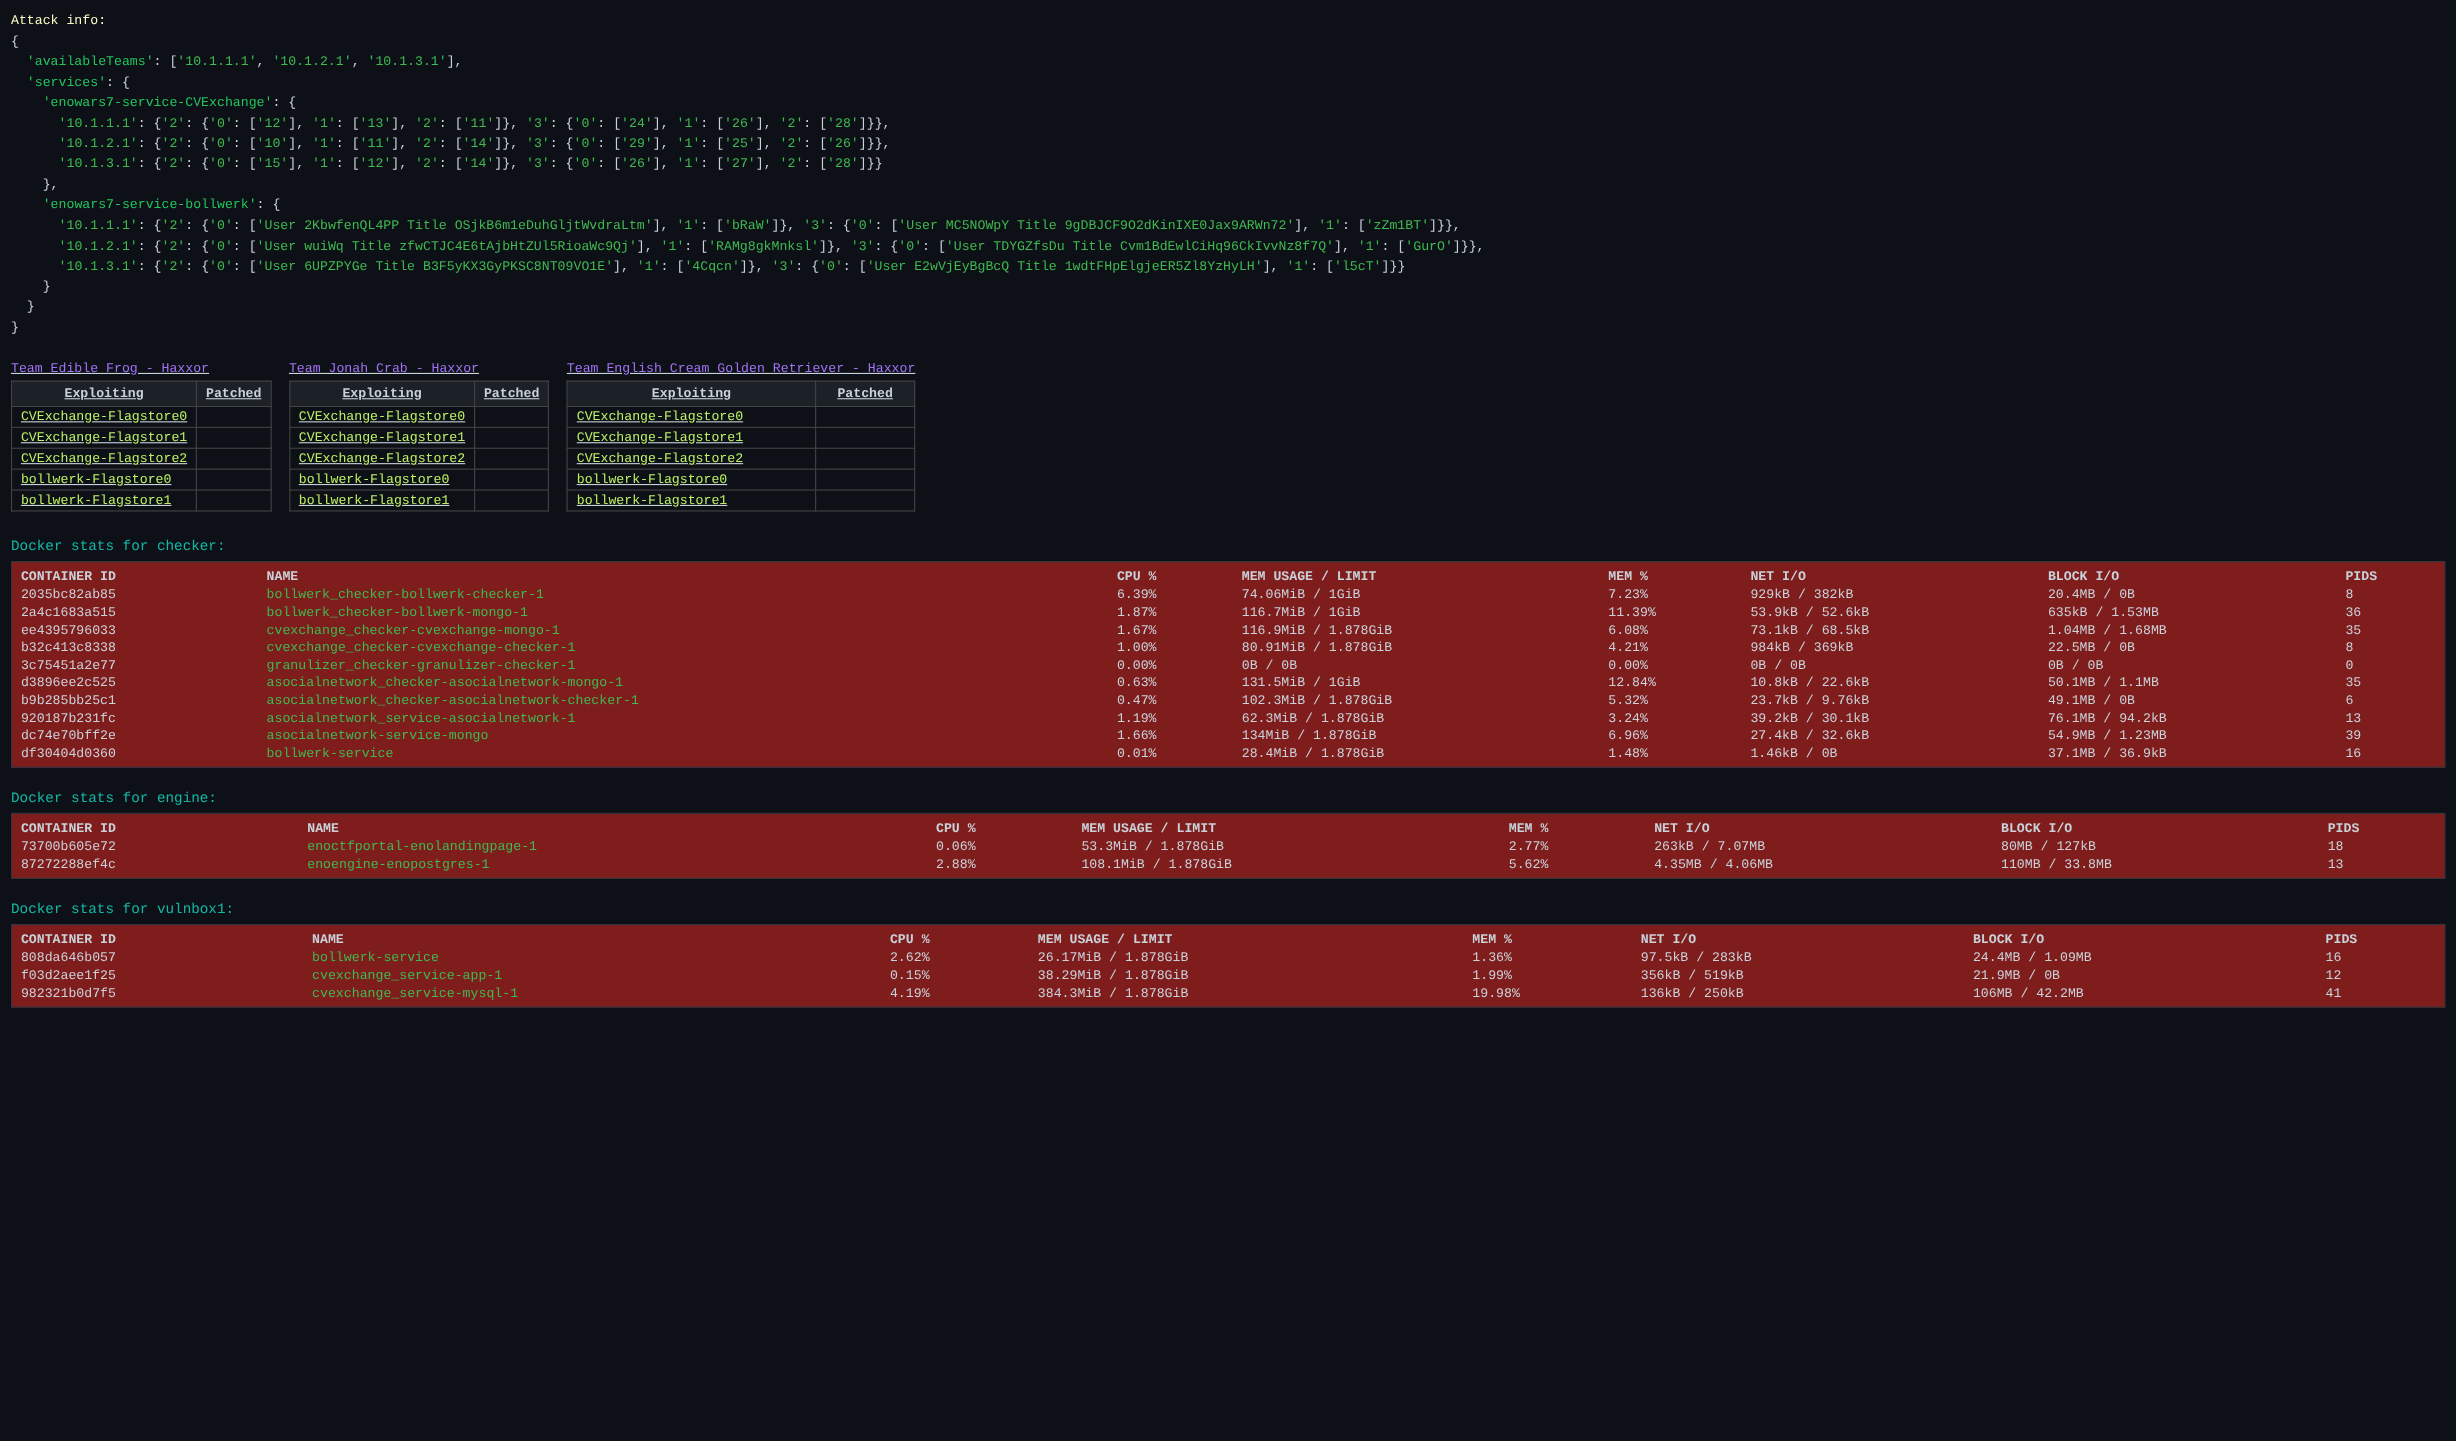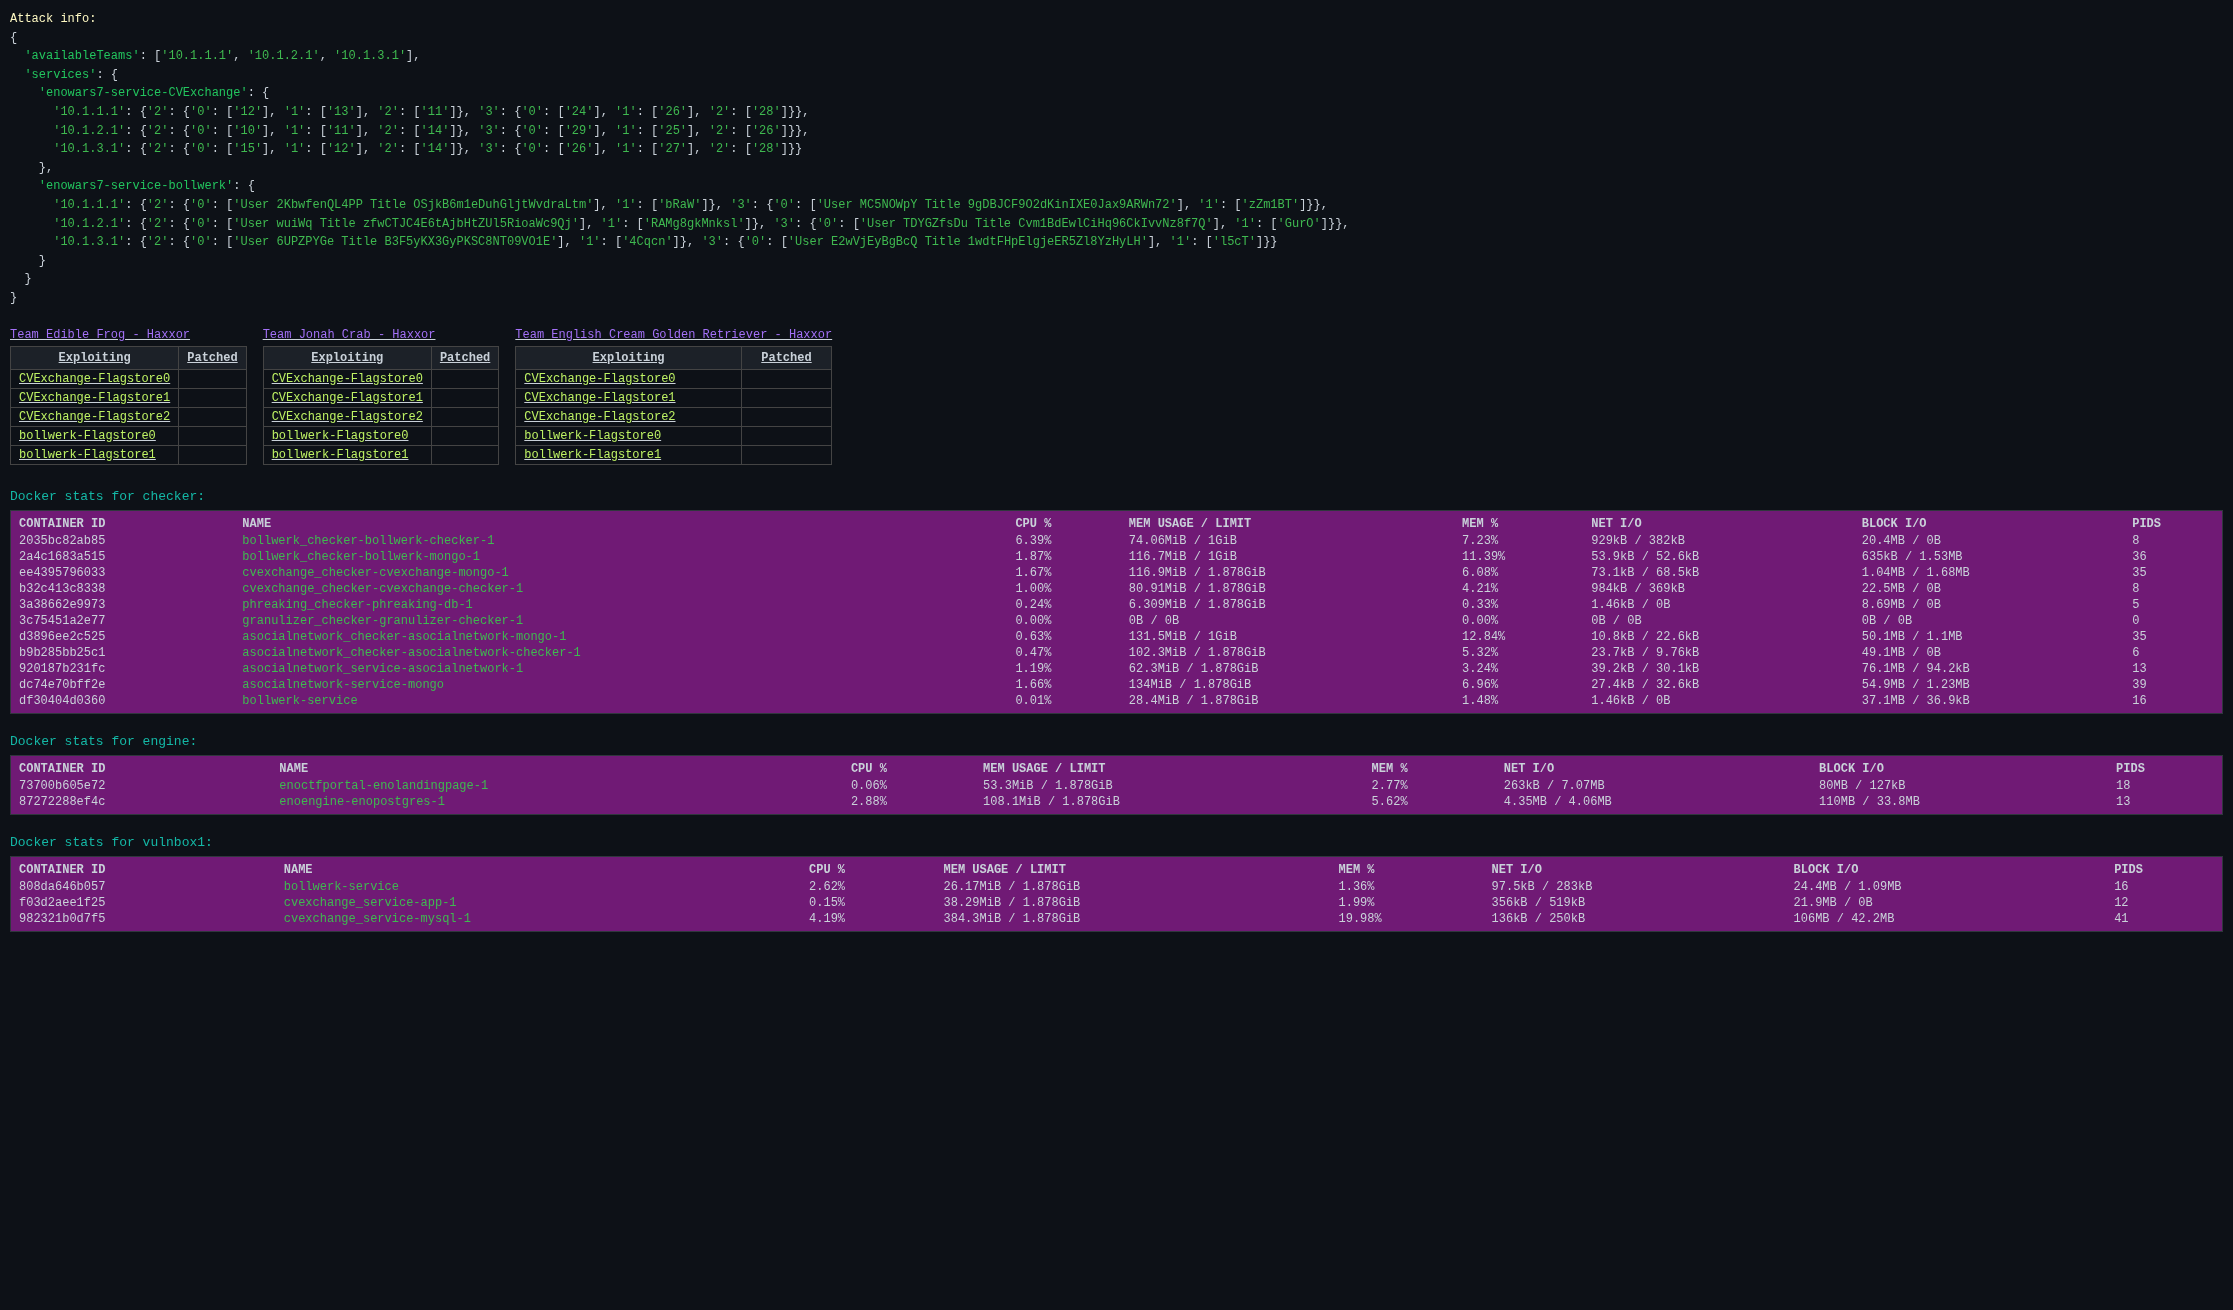--- a/index.html
+++ b/index.html
@@ -66,21 +66,21 @@
       margin-top: 24px;
     }
     .docker-title {
       color: #14b8a6;
       font-family: 'Courier New', Courier, monospace;
       font-size: 13px;
       margin-bottom: 6px;
     }
     .docker-table-wrapper {
       border: 1px solid #30363d;
-      background: #701a75;
+      background: #7f1d1d;
       padding: 4px 0;
       margin-bottom: 20px;
     }
     .docker-table {
       width: 100%;
       border-collapse: collapse;
       font-family: 'Courier New', Courier, monospace;
       font-size: 12px;
     }
     .docker-table th {
@@ -275,30 +275,20 @@
             <td>b32c413c8338</td>
             <td class="name-col">cvexchange_checker-cvexchange-checker-1</td>
             <td>1.00%</td>
             <td>80.91MiB / 1.878GiB</td>
             <td>4.21%</td>
             <td>984kB / 369kB</td>
             <td>22.5MB / 0B</td>
             <td>8</td>
           </tr>
           <tr>
-            <td>3a38662e9973</td>
-            <td class="name-col">phreaking_checker-phreaking-db-1</td>
-            <td>0.24%</td>
-            <td>6.309MiB / 1.878GiB</td>
-            <td>0.33%</td>
-            <td>1.46kB / 0B</td>
-            <td>8.69MB / 0B</td>
-            <td>5</td>
-          </tr>
-          <tr>
             <td>3c75451a2e77</td>
             <td class="name-col">granulizer_checker-granulizer-checker-1</td>
             <td>0.00%</td>
             <td>0B / 0B</td>
             <td>0.00%</td>
             <td>0B / 0B</td>
             <td>0B / 0B</td>
             <td>0</td>
           </tr>
           <tr>

